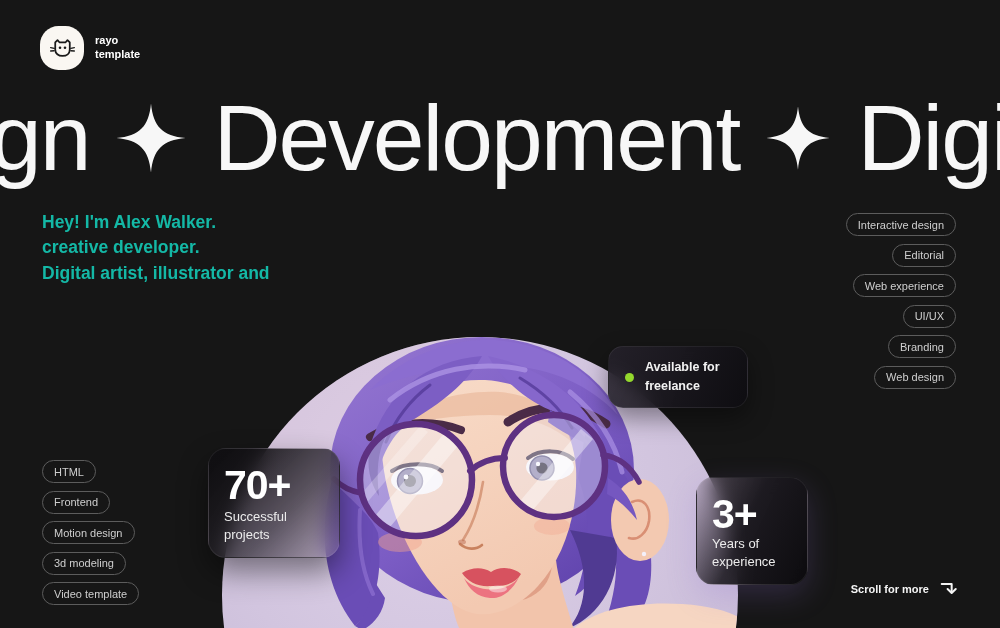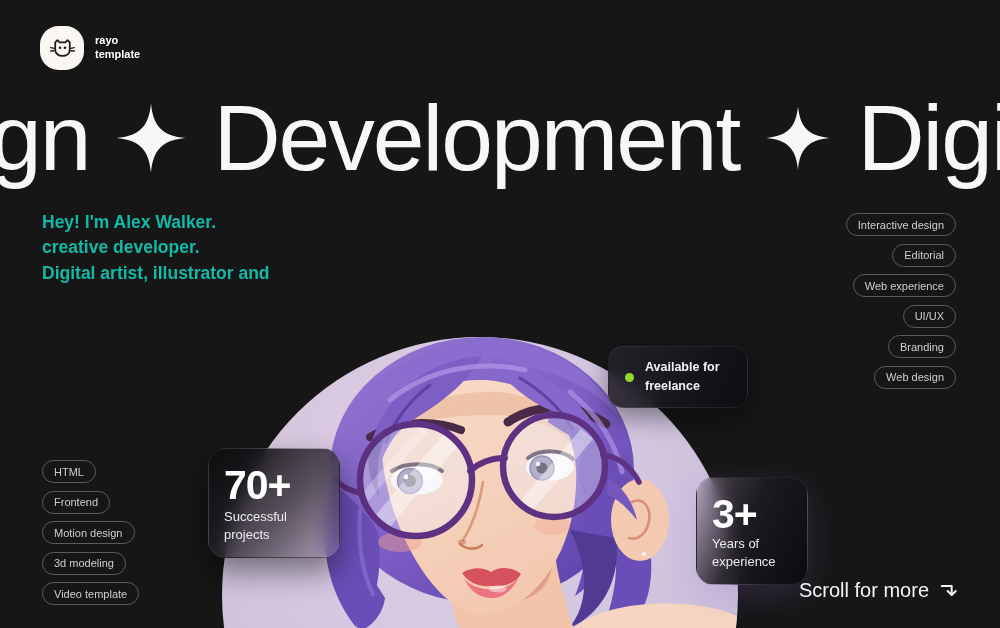--- a/index.html
+++ b/index.html
@@ -63,21 +63,21 @@
          background:linear-gradient(135deg,rgba(17,16,19,.96) 10%,rgba(44,40,48,.72) 60%,rgba(126,110,130,.42) 100%);
          box-shadow:0 14px 30px rgba(0,0,0,.45);}
   .stat-3{left:696px;top:477px;width:112px;height:108px;
          background:linear-gradient(115deg,rgba(152,136,160,.45) 0%,rgba(30,27,34,.9) 45%,rgba(12,11,14,.97) 100%);
          box-shadow:0 10px 30px rgba(140,110,210,.22);}
   .stat-value{font-size:41px;font-weight:bold;letter-spacing:-1px;color:#fff;line-height:1;margin-top:4px;}
   .stat-label{font-size:13px;line-height:1.4;color:#ececec;}
 
   
   .scroll-hint{position:absolute;right:42px;top:579px;display:flex;align-items:center;gap:10px;
-         font-size:20px;font-weight:normal;color:#f5f5f5;z-index:4;cursor:pointer;}
+         font-size:11px;font-weight:bold;color:#f5f5f5;z-index:4;cursor:pointer;}
 </style>
 </head>
 <body>
 
 <div class="page">
 
   <header class="header">
     <div class="brand">
       <div class="logo">
         <svg width="27" height="27" viewBox="0 0 26 26">

